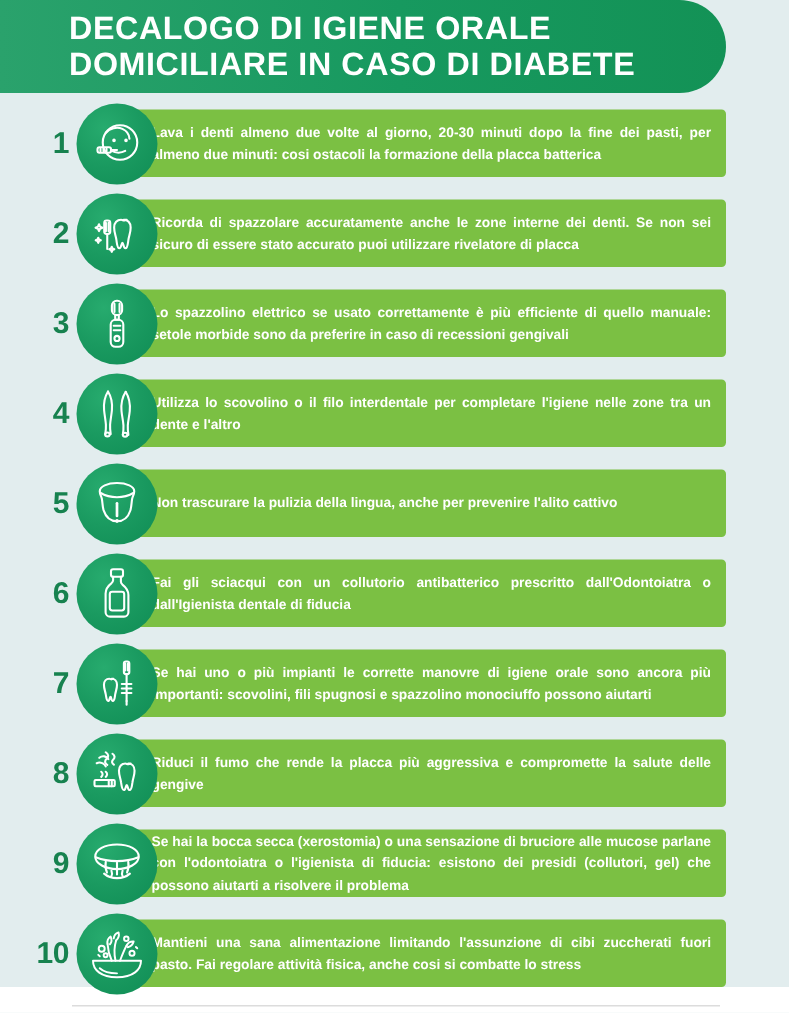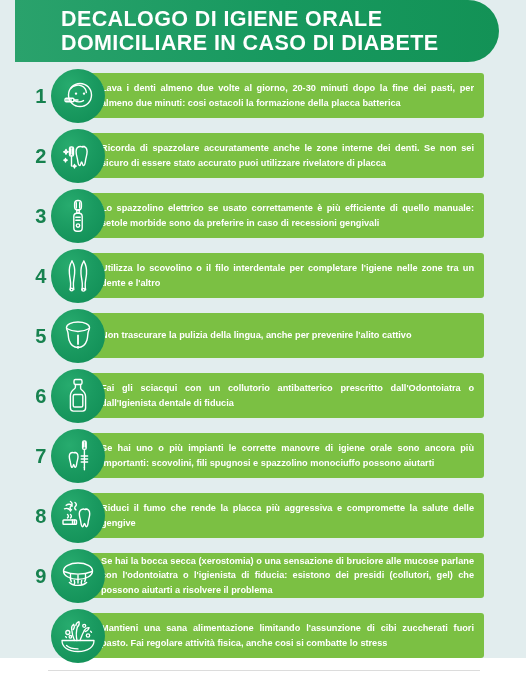--- a/index.html
+++ b/index.html
@@ -23,21 +23,21 @@
     position: absolute;
     left: 0;
     top: 0;
     width: 526px;
     height: 658px;
     background: #e2edee;
   }
   
   .header-band {
     position: absolute;
-    left: 15px;
+    left: 0;
     top: 0;
     width: 484px;
     height: 62px;
     background: linear-gradient(90deg, #2aa26c 0%, #17995f 55%, #139256 100%);
     border-top-right-radius: 31px;
     border-bottom-right-radius: 31px;
     display: flex;
     align-items: center;
   }
   .header-title {
@@ -280,20 +280,21 @@
           <path d="M5.5 15c0-4.6 6.3-8 14.5-8s14.5 3.4 14.5 8c0 2.6-1.8 4.6-4.4 6-3 1.6-6.5 2.4-10.1 2.4s-7.1-.8-10.1-2.4C7.3 19.6 5.5 17.6 5.5 15z"></path>
           <path d="M5.8 15.5c4 1.6 9 2.6 14.2 2.6s10.2-1 14.2-2.6"></path>
           <path d="M12.5 18.5c-.4 2.6-.2 5 .8 7.2M20 19.2v7.8M27.5 18.5c.4 2.6.2 5-.8 7.2"></path>
           <path d="M20 29.4c-3.5 0-6.6-1.2-8.6-3M20 29.4c3.5 0 6.6-1.2 8.6-3"></path>
           <path d="M16.3 24.5c.6 1.4.5 2.8-.2 4M23.7 24.5c-.6 1.4-.5 2.8.2 4"></path>
         </svg>
       </div>
     </div>
 
     <div class="row">
+      <div class="row-number">10</div>
       <div class="row-bar">
         <div class="row-text">Mantieni una sana alimentazione limitando l'assunzione di cibi zuccherati fuori pasto. Fai regolare attività fisica, anche cosi si combatte lo stress</div>
       </div>
       <div class="row-icon">
         <svg width="42" height="42" viewBox="0 0 42 42" fill="none" stroke="#ffffff" stroke-width="1.3" stroke-linecap="round" stroke-linejoin="round">
           <path d="M5 25.5h32c0 6-5.2 11-16 11s-16-5-16-11z"></path>
           <path d="M9.5 30.5c2.4 2.2 6.6 3.4 11.5 3.4"></path>
           <path d="M20 25.5c-1-4.5-1-9 .4-13.5"></path>
           <path d="M17.5 25.5c-1.6-3.6-2.6-7.4-2.8-11.2"></path>
           <path d="M23 25.5c1.4-3.6 2.6-7 4.4-10.2"></path>

